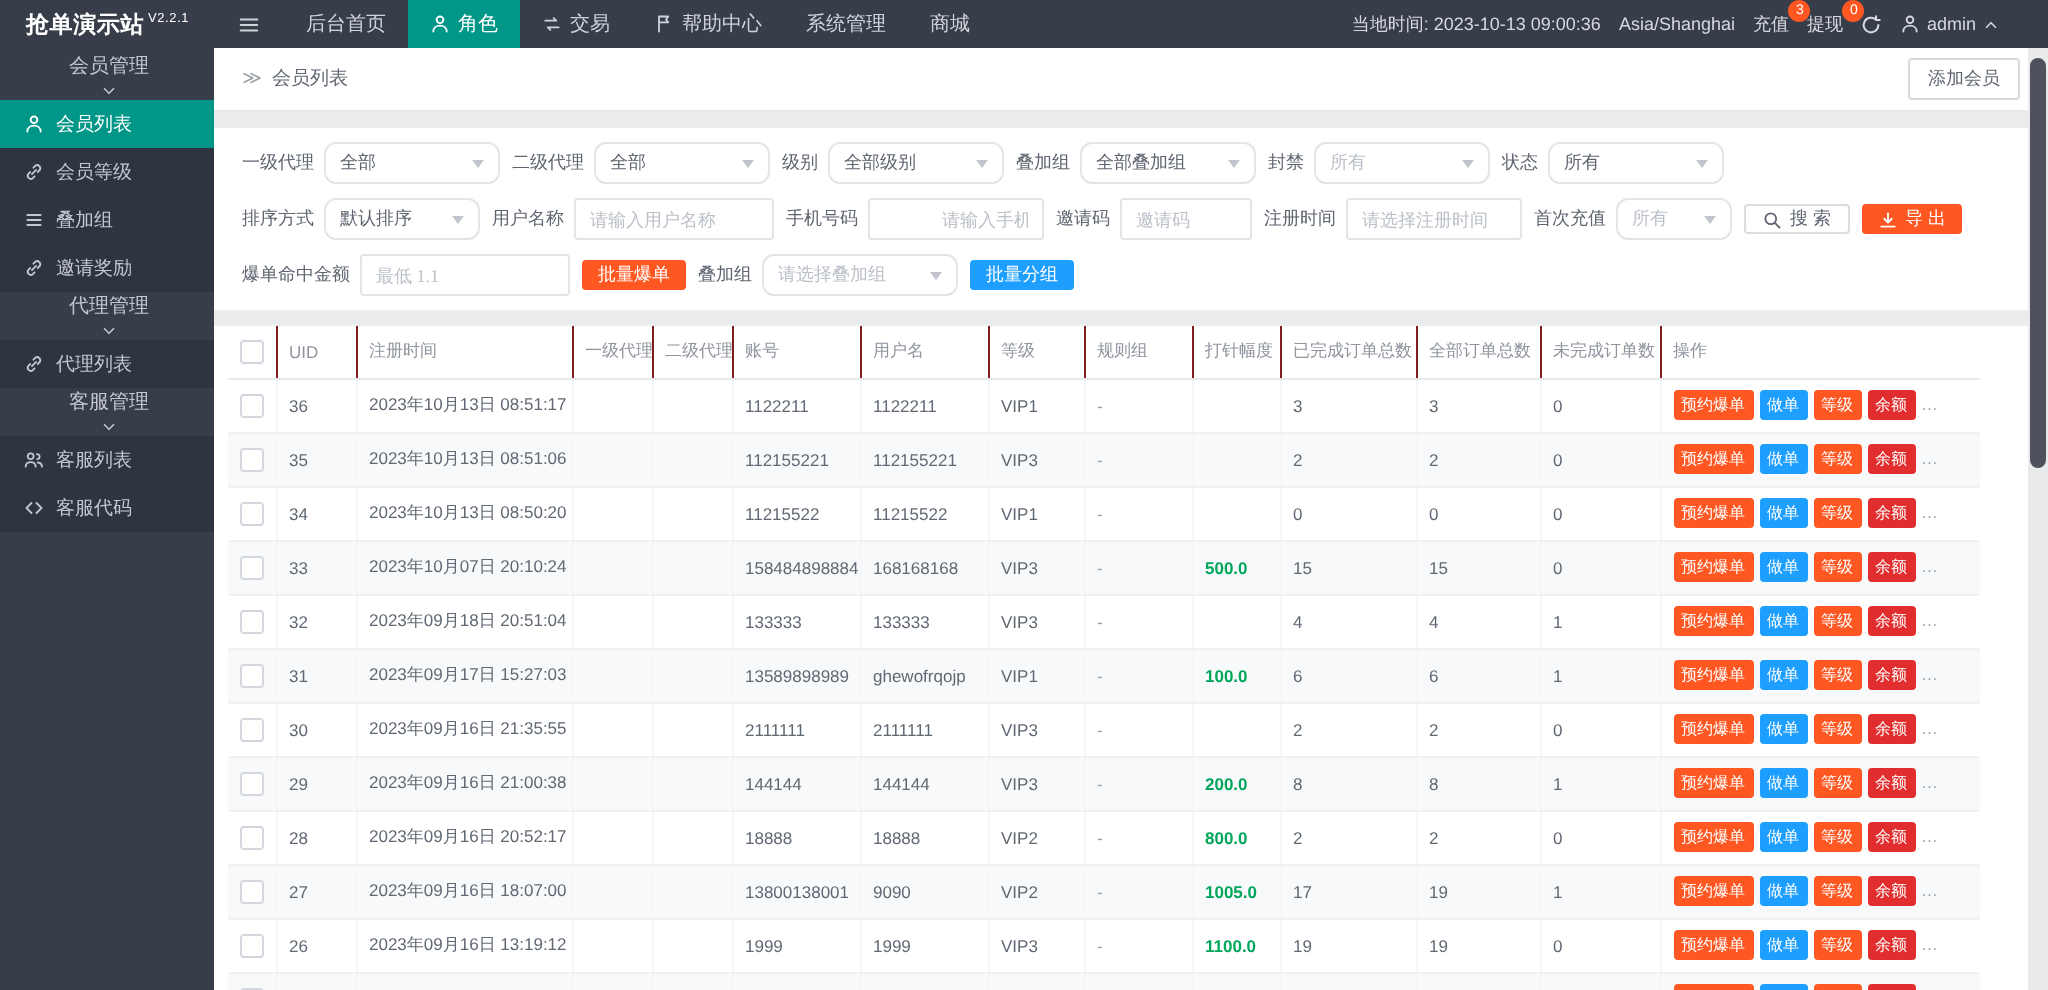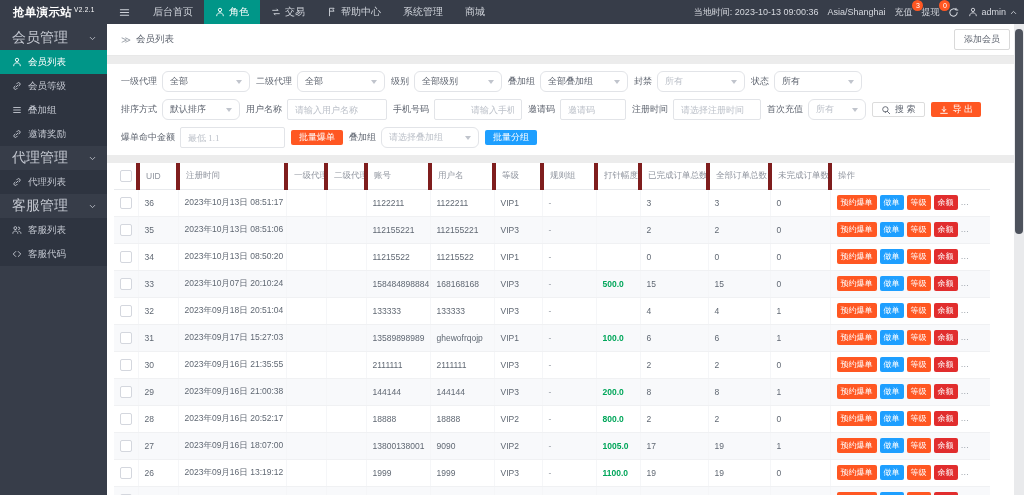--- a/index.html
+++ b/index.html
@@ -8,29 +8,29 @@
   .app { position:relative; width:1024px; height:495px; overflow:hidden; }
 
   
   .navbar { position:absolute; top:0; left:0; right:0; height:24px; background:#373d49; display:flex; align-items:stretch; color:#cfd3da; z-index:30; }
   .brand { width:107px; flex:0 0 107px; display:flex; align-items:center; padding-left:13px; color:#fff; font-size:11.5px; font-weight:bold; letter-spacing:.3px; white-space:nowrap; }
   .brand sup { font-size:6.5px; font-weight:normal; margin-left:2px; transform:translateY(-3px); }
   .nav-burger { display:flex; align-items:center; padding:0 12px; cursor:pointer; }
   .nav-menu { display:flex; align-items:stretch; }
   .nav-item { display:flex; align-items:center; gap:4px; padding:0 11px; font-size:10px; cursor:pointer; white-space:nowrap; }
   .nav-item.active { background:#009688; color:#fff; }
-  .nav-right { margin-left:auto; display:flex; align-items:center; gap:9px; padding-right:6px; font-size:9px; }
+  .nav-right { margin-left:auto; display:flex; align-items:center; gap:9px; padding-right:24px; font-size:9px; }
   .nav-text { color:#d6d9df; white-space:nowrap; }
   .nav-link { display:flex; align-items:center; gap:3px; cursor:pointer; color:#d6d9df; white-space:nowrap; }
   .badge-host { position:relative; }
   .badge { position:absolute; top:-6px; right:-11px; min-width:11px; height:11px; line-height:11px; padding:0 2px; background:#ff5722; color:#fff; font-size:7px; font-style:normal; border-radius:6px; text-align:center; }
 
   
   .sidebar { position:absolute; top:24px; left:0; bottom:0; width:107px; background:#373d49; padding-top:2px; z-index:20; }
-  .side-title { height:24px; display:flex; align-items:center; justify-content:space-between; padding:0 10px 0 12px; color:#c3c7d0; font-size:14px; cursor:pointer; }
+  .side-title { height:24px; display:flex; align-items:center; justify-content:space-between; padding:0 10px 0 12px; color:#c3c7d0; font-size:10px; cursor:pointer;flex-direction:column; }
   .side-item { height:24px; display:flex; align-items:center; gap:6px; padding-left:12px; background:#2e3440; color:#c3c7d0; font-size:9.5px; cursor:pointer; white-space:nowrap; }
   .side-item.active { background:#009688; color:#fff; }
   .side-item svg { flex:0 0 auto; }
 
   
   .content { position:absolute; top:24px; left:107px; right:0; bottom:0; background:#ececec; overflow:hidden; }
   .crumb-bar { height:32px; background:#fff; border-bottom:1px solid #e8e8e8; display:flex; align-items:center; padding:0 14px; }
   .crumb-sym { color:#9aa0a8; margin-right:5px; font-size:9.5px; }
   .crumb-label { color:#5f6570; font-size:9.5px; }
   .btn-add { margin-left:auto; height:21px; padding:0 9px; background:#fff; border:1px solid #d9d9d9; border-radius:2px; color:#5f6570; font-size:9px; cursor:pointer; font-family:inherit; }
@@ -48,21 +48,21 @@
   .f-input { height:21px; border:1px solid #e2e4e8; border-radius:2px; padding:0 7px; font-size:9px; color:#5f6570; font-family:Liberation Serif, serif; outline:none; }
   .f-input::placeholder { color:#bcc1c9; }
   .btn { height:15px; padding:0 8px; border:none; border-radius:2px; color:#fff; font-size:9px; display:inline-flex; align-items:center; gap:4px; cursor:pointer; white-space:nowrap; font-family:inherit; }
   .btn.orange { background:#ff5722; }
   .btn.blue { background:#1e9fff; }
   .btn.plain { background:#fff; border:1px solid #dcdcdc; color:#5f6570; }
 
   
   .table-card { margin-top:8px; height:332px; overflow:hidden; }
   table { border-collapse:collapse; table-layout:fixed; width:876px; margin-left:7px; }
-  th { height:26px; font-size:8.5px; font-weight:normal; color:#8f949e; text-align:left; padding:0 2px 0 6px; border-bottom:1px solid #e8eaed; border-right:4px solid #7f1d1d; white-space:nowrap; overflow:hidden; }
+  th { height:26px; font-size:8.5px; font-weight:normal; color:#8f949e; text-align:left; padding:0 2px 0 6px; border-bottom:1px solid #e8eaed; border-right:1px solid #7f1d1d; white-space:nowrap; overflow:hidden; }
   td { height:27px; font-size:8.5px; color:#606873; padding:0 2px 0 6px; border-bottom:1px solid #f0f1f3; border-right:1px solid #f5f6f8; white-space:nowrap; overflow:hidden; }
   th:last-child, td:last-child { border-right:none; }
   tbody tr:nth-child(even) { background:#f8f9fb; }
   .cb { width:12px; height:12px; border:1px solid #d4d7de; border-radius:2px; background:#fff; cursor:pointer; }
   .green { color:#00a65a; font-weight:bold;margin-left:34px; }
   .dim { color:#9aa0a8; }
   .rbtn { height:15px; padding:0 4px; border:none; border-radius:2px; color:#fff; font-size:8px; display:inline-flex; align-items:center; margin-right:3px; cursor:pointer; font-family:inherit; white-space:nowrap; }
   .rbtn.orange { background:#ff5722; }
   .rbtn.blue { background:#1e9fff; }
   .rbtn.red { background:#e12d2d; }

